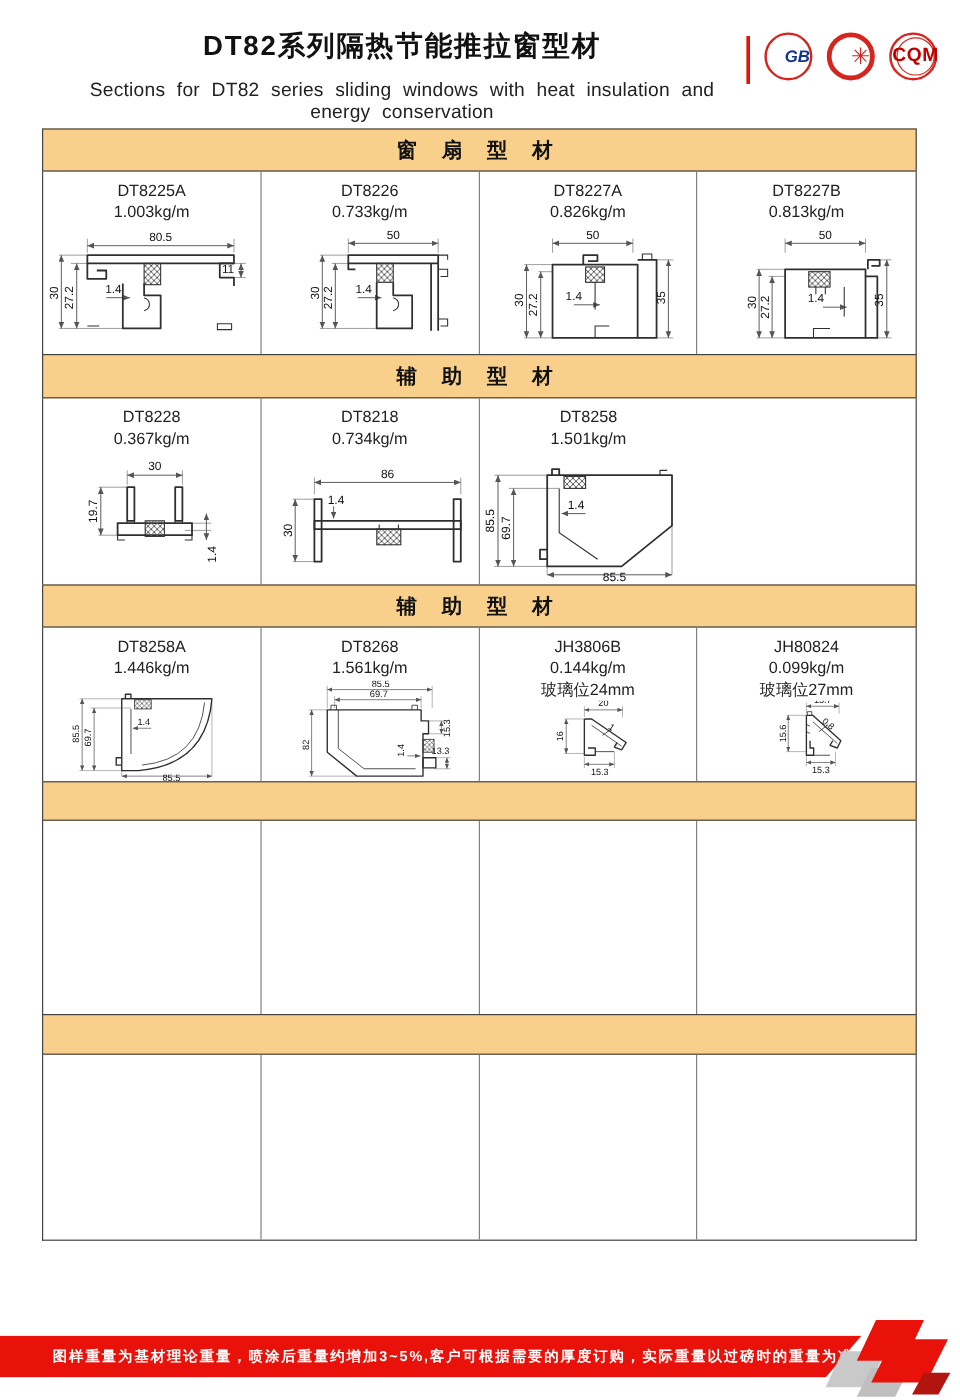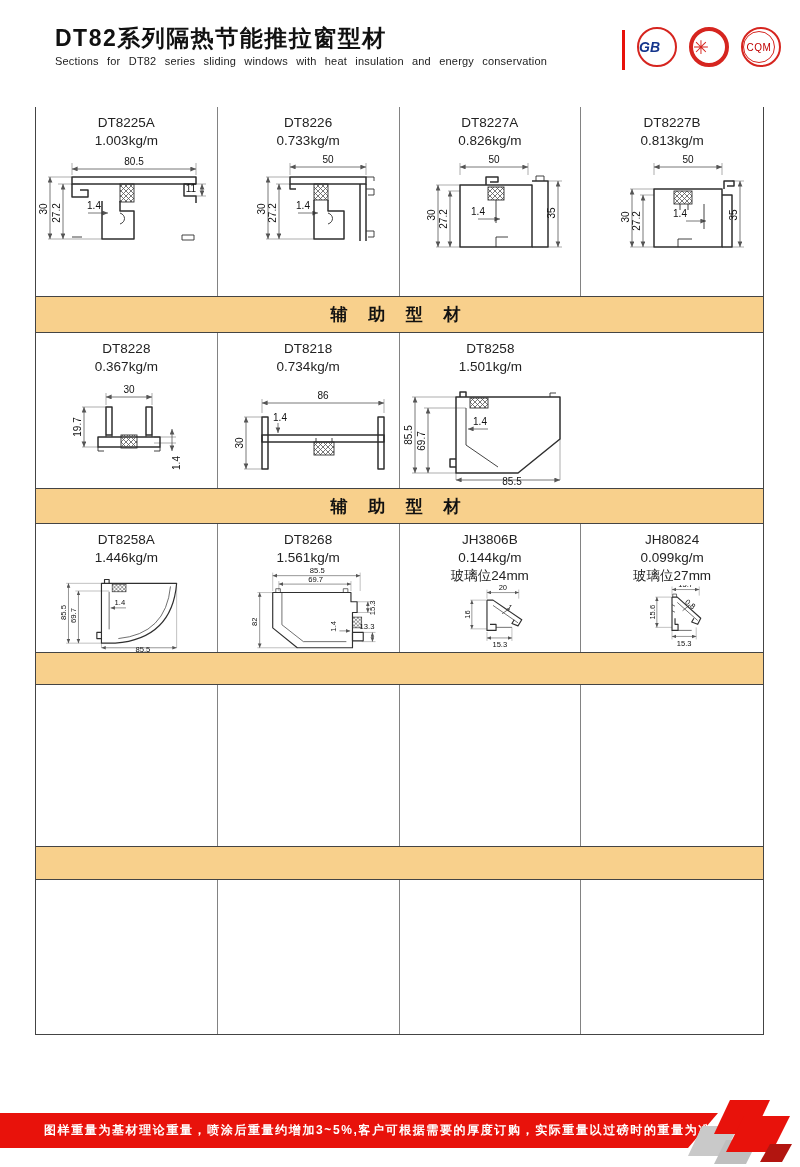--- a/index.html
+++ b/index.html
@@ -7,32 +7,32 @@
     --footer_red:#E8120B;
     --logo_red:#D6251F;
     --line:#444444;
   }
   html,body{margin:0;padding:0}
   body{
     width:800px;height:1167px;background:#fff;position:relative;overflow:hidden;
     font-family:"Liberation Sans", sans-serif;color:#1a1a1a;
   }
   
-  .hdr-text{position:absolute;left:55px;top:26px;width:560px;text-align:left}
+  .hdr-text{position:absolute;left:55px;top:26px;width:560px;text-align:center}
   .t-cn{font-size:23px;font-weight:bold;letter-spacing:1.5px;color:#111;line-height:1.1}
-  .t-en{font-size:11px;color:#222;margin-top:4px;word-spacing:5px;letter-spacing:.2px}
+  .t-en{font-size:16px;color:#222;margin-top:16px;word-spacing:5px;letter-spacing:.2px}
   .hdr-div{position:absolute;left:622px;top:30px;width:3px;height:40px;background:var(--footer_red)}
   .logo{position:absolute;top:27px;width:40px;height:40px;border-radius:50%;
-        display:flex;align-items:center;justify-content:flex-start;box-sizing:border-box;background:#fff}
+        display:flex;align-items:center;justify-content:flex-end;box-sizing:border-box;background:#fff}
   .logo1{left:637px;border:2px solid var(--logo_red)}
   .logo1 span{color:#14358c;font-style:italic;font-weight:bold;font-size:14px}
   .logo2{left:689px;border:4px solid var(--logo_red);color:var(--logo_red);font-size:19px;line-height:1}
   .logo3{left:741px;border:2px solid var(--logo_red)}
   .logo3 .inner{border:1px solid var(--logo_red);border-radius:50%;width:30px;height:30px;
-        display:flex;align-items:center;justify-content:center;color:#c00000;font-weight:normal;font-size:10px;letter-spacing:.5px}
+        display:flex;align-items:center;justify-content:center;color:#c00000;font-weight:bold;font-size:16px;letter-spacing:.5px}
   
   .sheet{position:absolute;left:35px;top:107px;width:729px;box-sizing:border-box}
   .secbar{box-sizing:border-box;background:var(--header_bg);border:1px solid var(--line);
           display:flex;align-items:center;justify-content:center;
           font-size:17px;font-weight:bold;letter-spacing:8px;color:#111}
   .secbar + .cells{border-top:none}
   .cells{box-sizing:border-box;display:grid;grid-template-columns:repeat(4,1fr);
          border-left:1px solid var(--line);border-right:1px solid var(--line)}
   .cells.last{border-bottom:1px solid var(--line)}
   .cell{box-sizing:border-box;border-right:1px solid #828282;overflow:hidden;
@@ -82,21 +82,22 @@
   </div>
 <div class="logo logo2">
     <span>✳</span>
   </div>
 <div class="logo logo3">
     <div class="inner">CQM</div>
   </div>
 
 <div class="sheet">
 
-  <div class="cells" style="height:189px">
+  <div class="secbar" style="height:36px">窗 扇 型 材</div>
+  <div class="cells" style="height:152px">
 
     <div class="cell">
       <div class="model">DT8225A</div>
       <div class="weight">1.003kg/m</div>
       <svg class="draw" viewBox="0 0 180 110" width="180" height="110">
         <g class="ex">
           <path d="M36,24 V12 M160,24 V12 M36,26 H12 M66,88 H12 M44,33 H22 M148,33 H170 M160,45 H170"></path>
         </g>
         <g>
           <line class="dm" x1="36" y1="18" x2="160" y2="18" marker-start="url(#ar)" marker-end="url(#ar)"></line>

